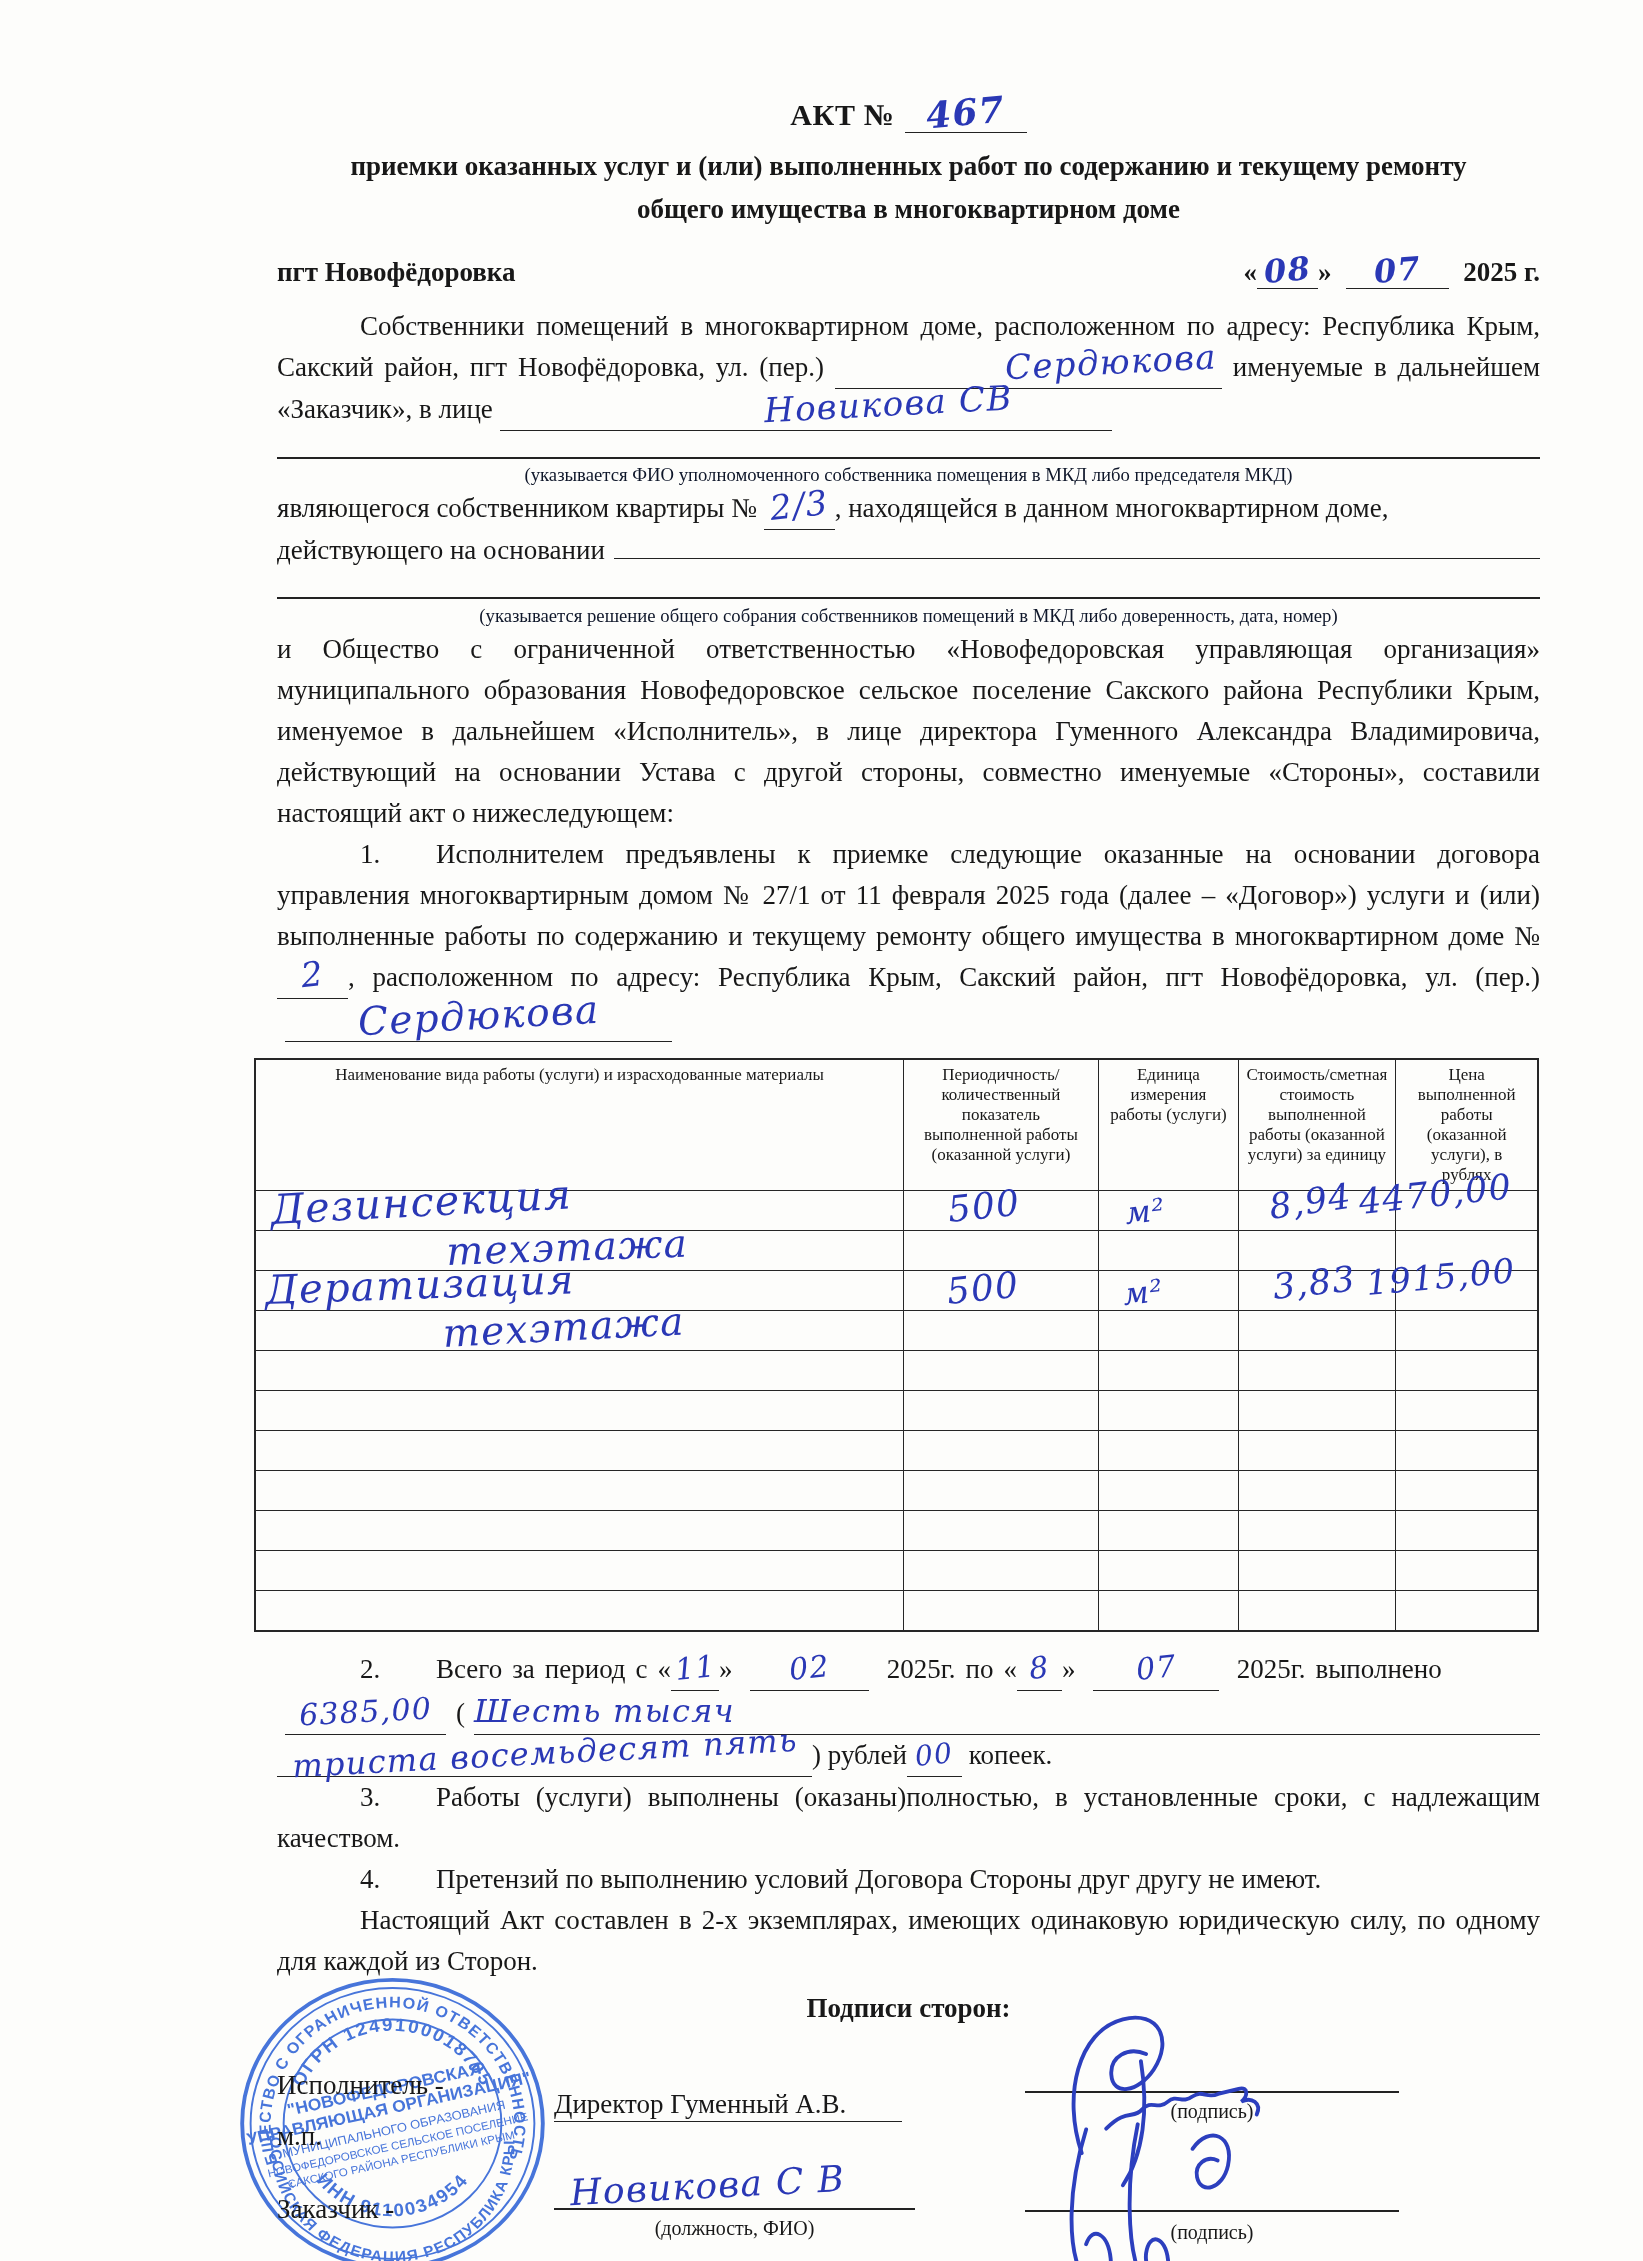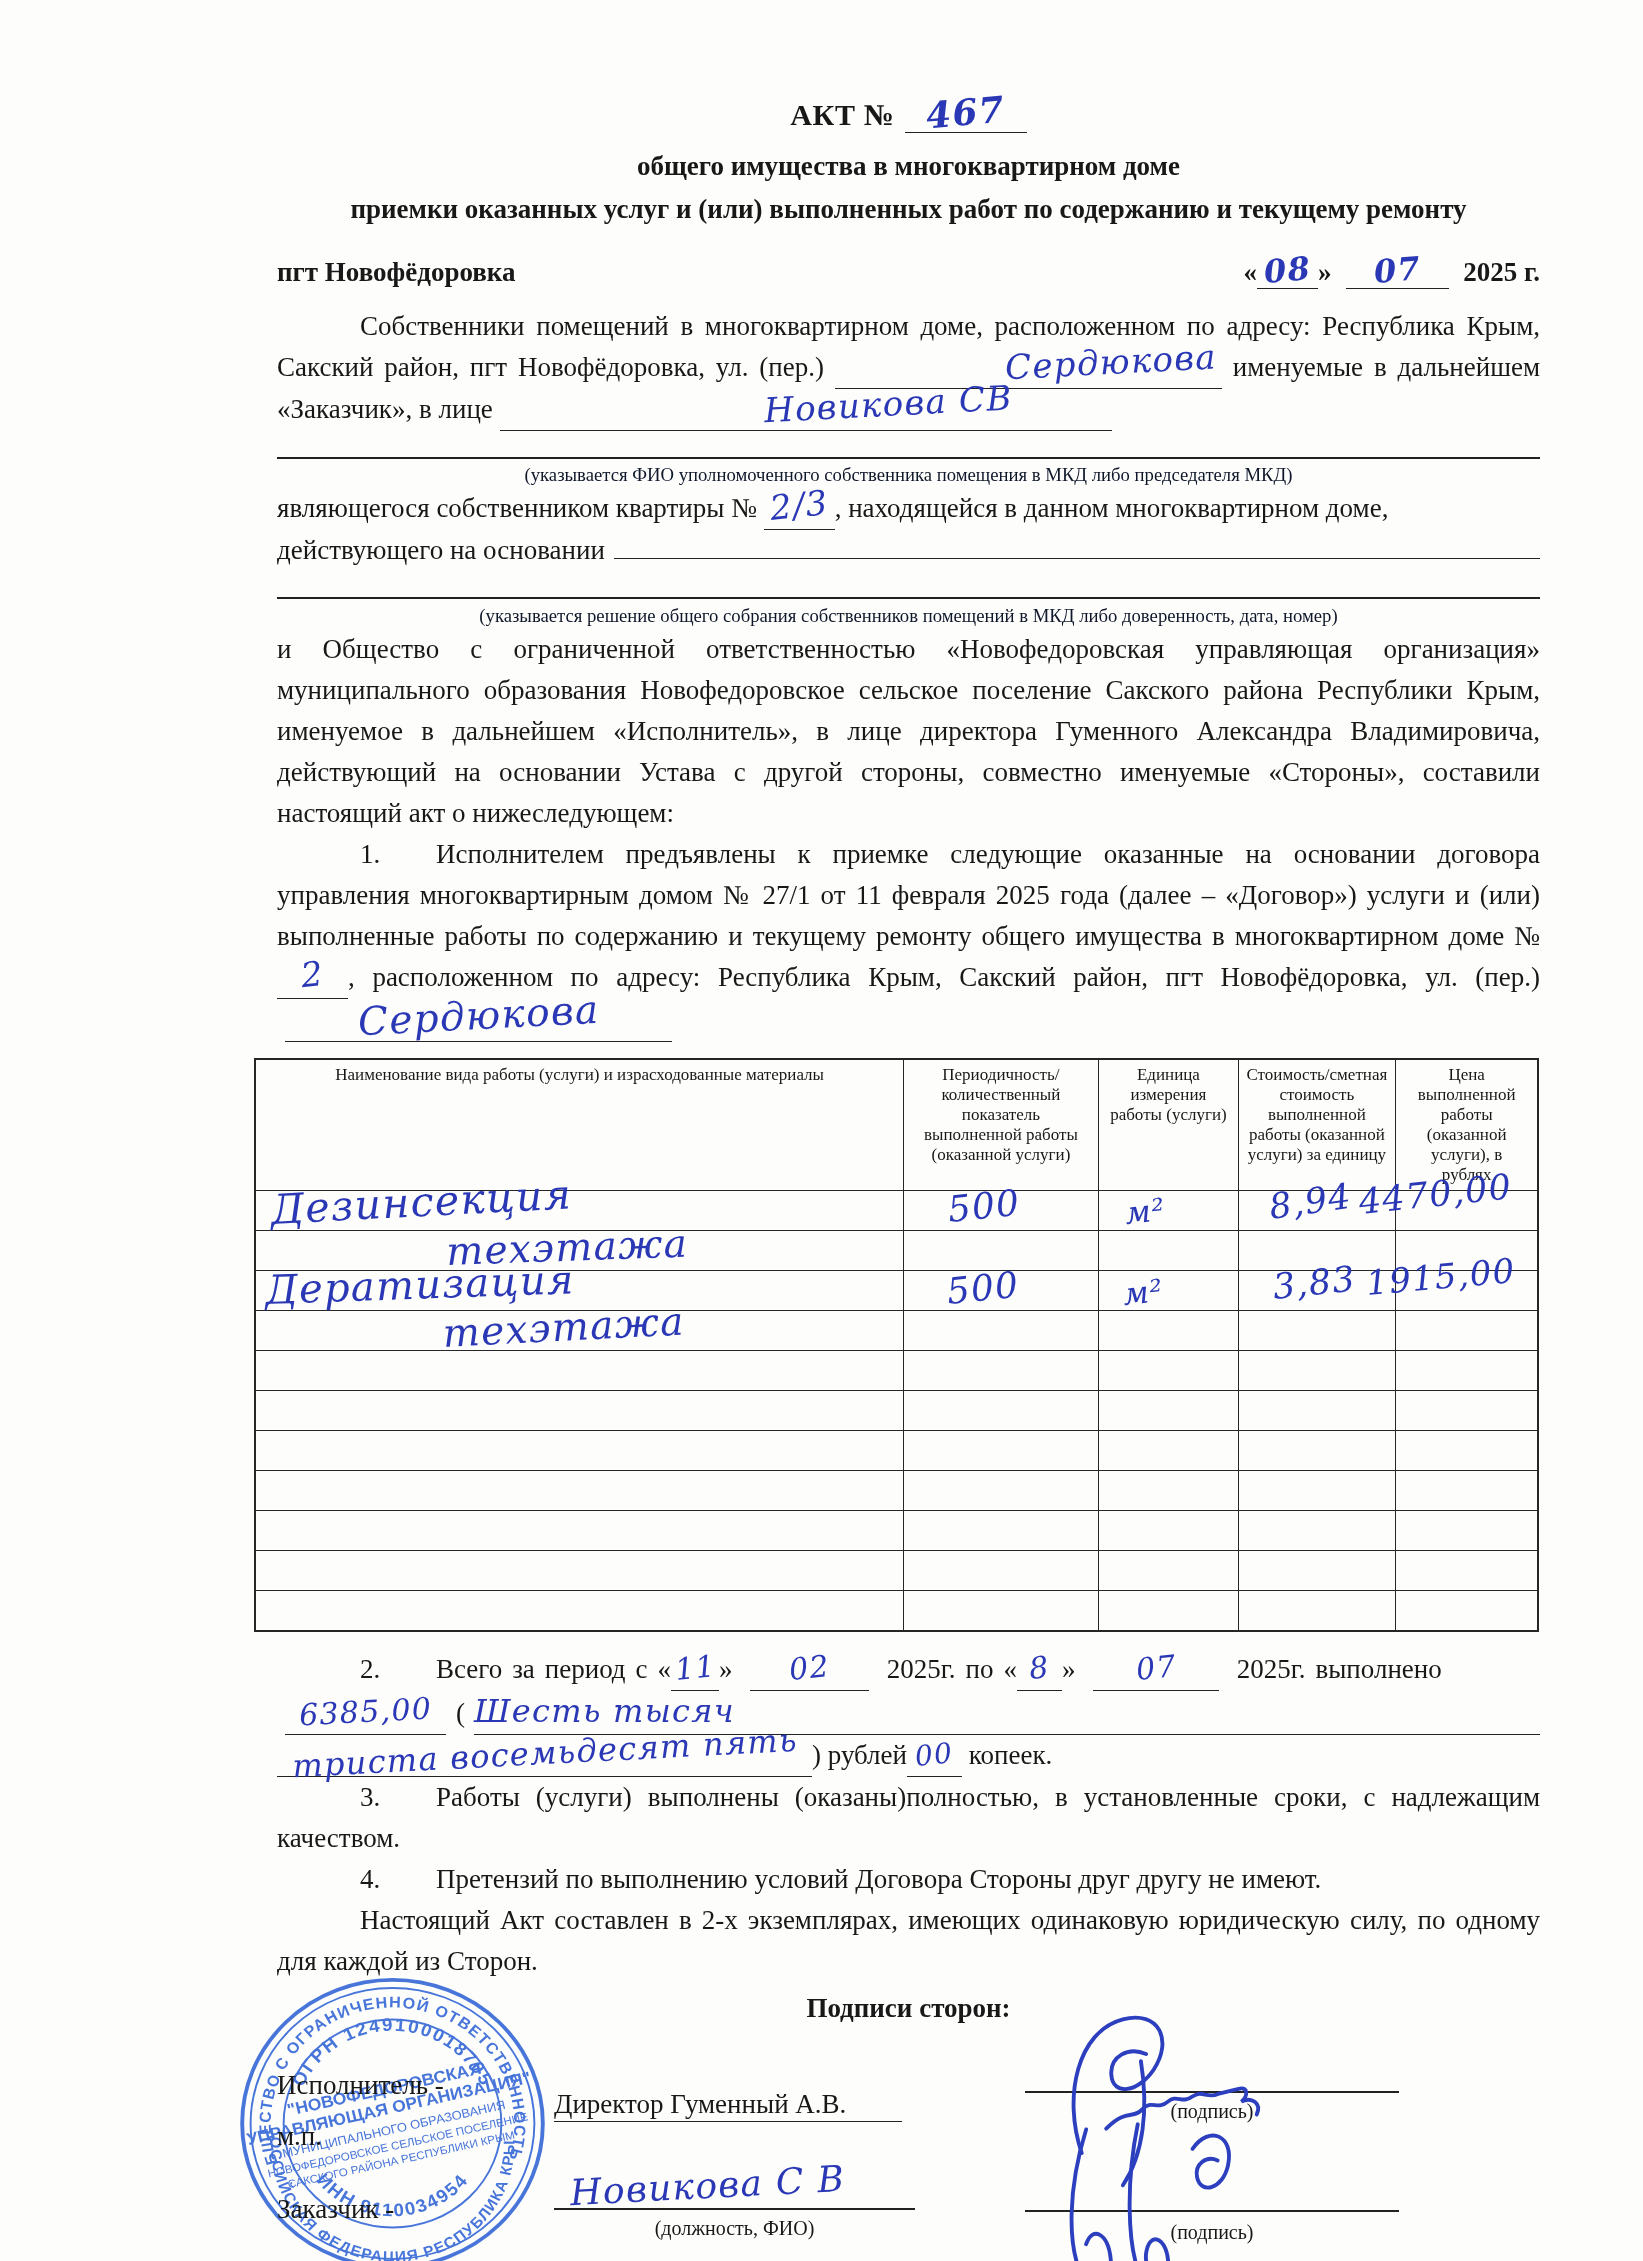--- a/index.html
+++ b/index.html
@@ -65,22 +65,22 @@
 </head>
 <body>
 
 <div class="page">
   <div class="content">
 
     <div class="titleline">
       <span class="b">АКТ №</span><span class="blank w190 ml16"><span class="hand h56 rot-5">467</span></span>
     </div>
     <div class="subtitle">
+      <div>приемки оказанных услуг и (или) выполненных работ по содержанию и текущему ремонту</div>
       <div>общего имущества в многоквартирном доме</div>
-      <div>приемки оказанных услуг и (или) выполненных работ по содержанию и текущему ремонту</div>
     </div>
 
     <div class="place-row">
       <span>пгт Новофёдоровка</span>
       <span>
         <span>«</span><span class="blank w95"><span class="hand h50 rot-5">08</span></span><span>»</span>
         <span class="blank w160 ml12"><span class="hand h50 rot-5">07</span></span>
         <span class="ml12">2025 г.</span>
       </span>
     </div>

